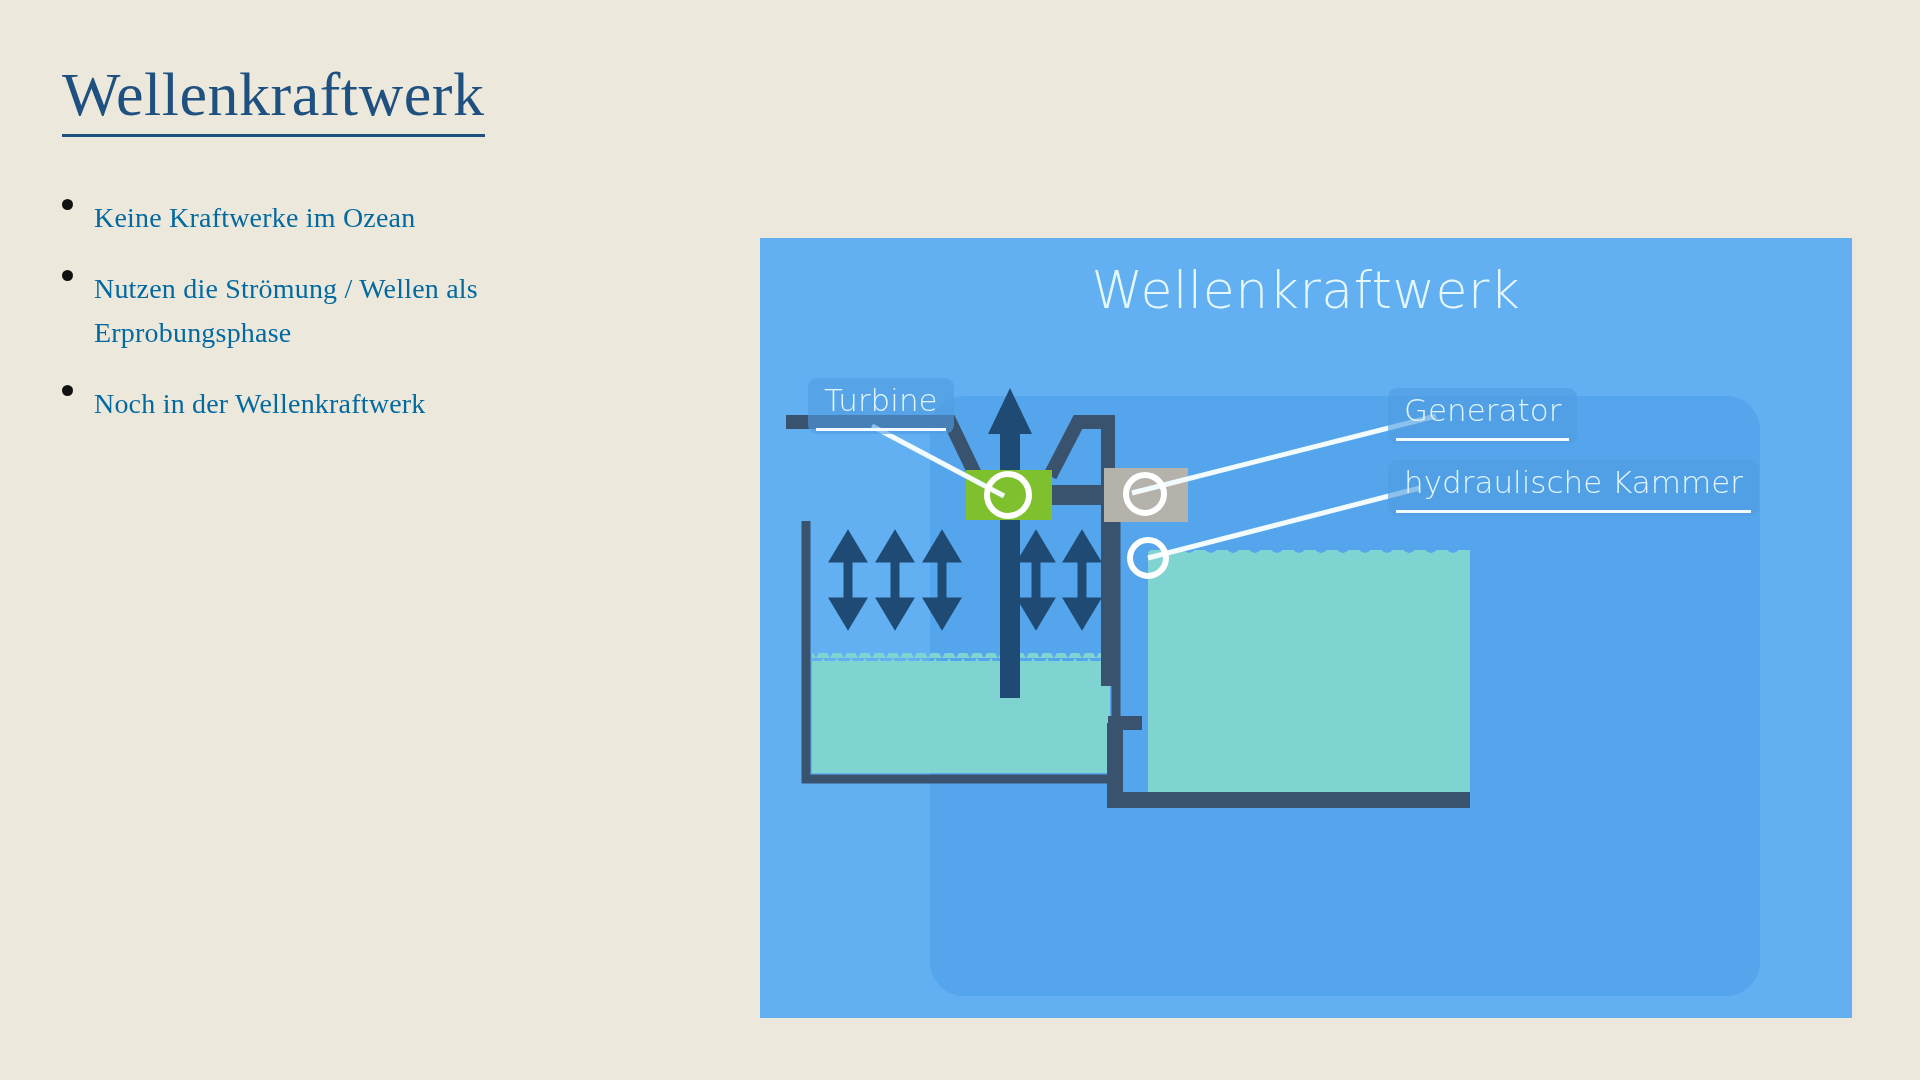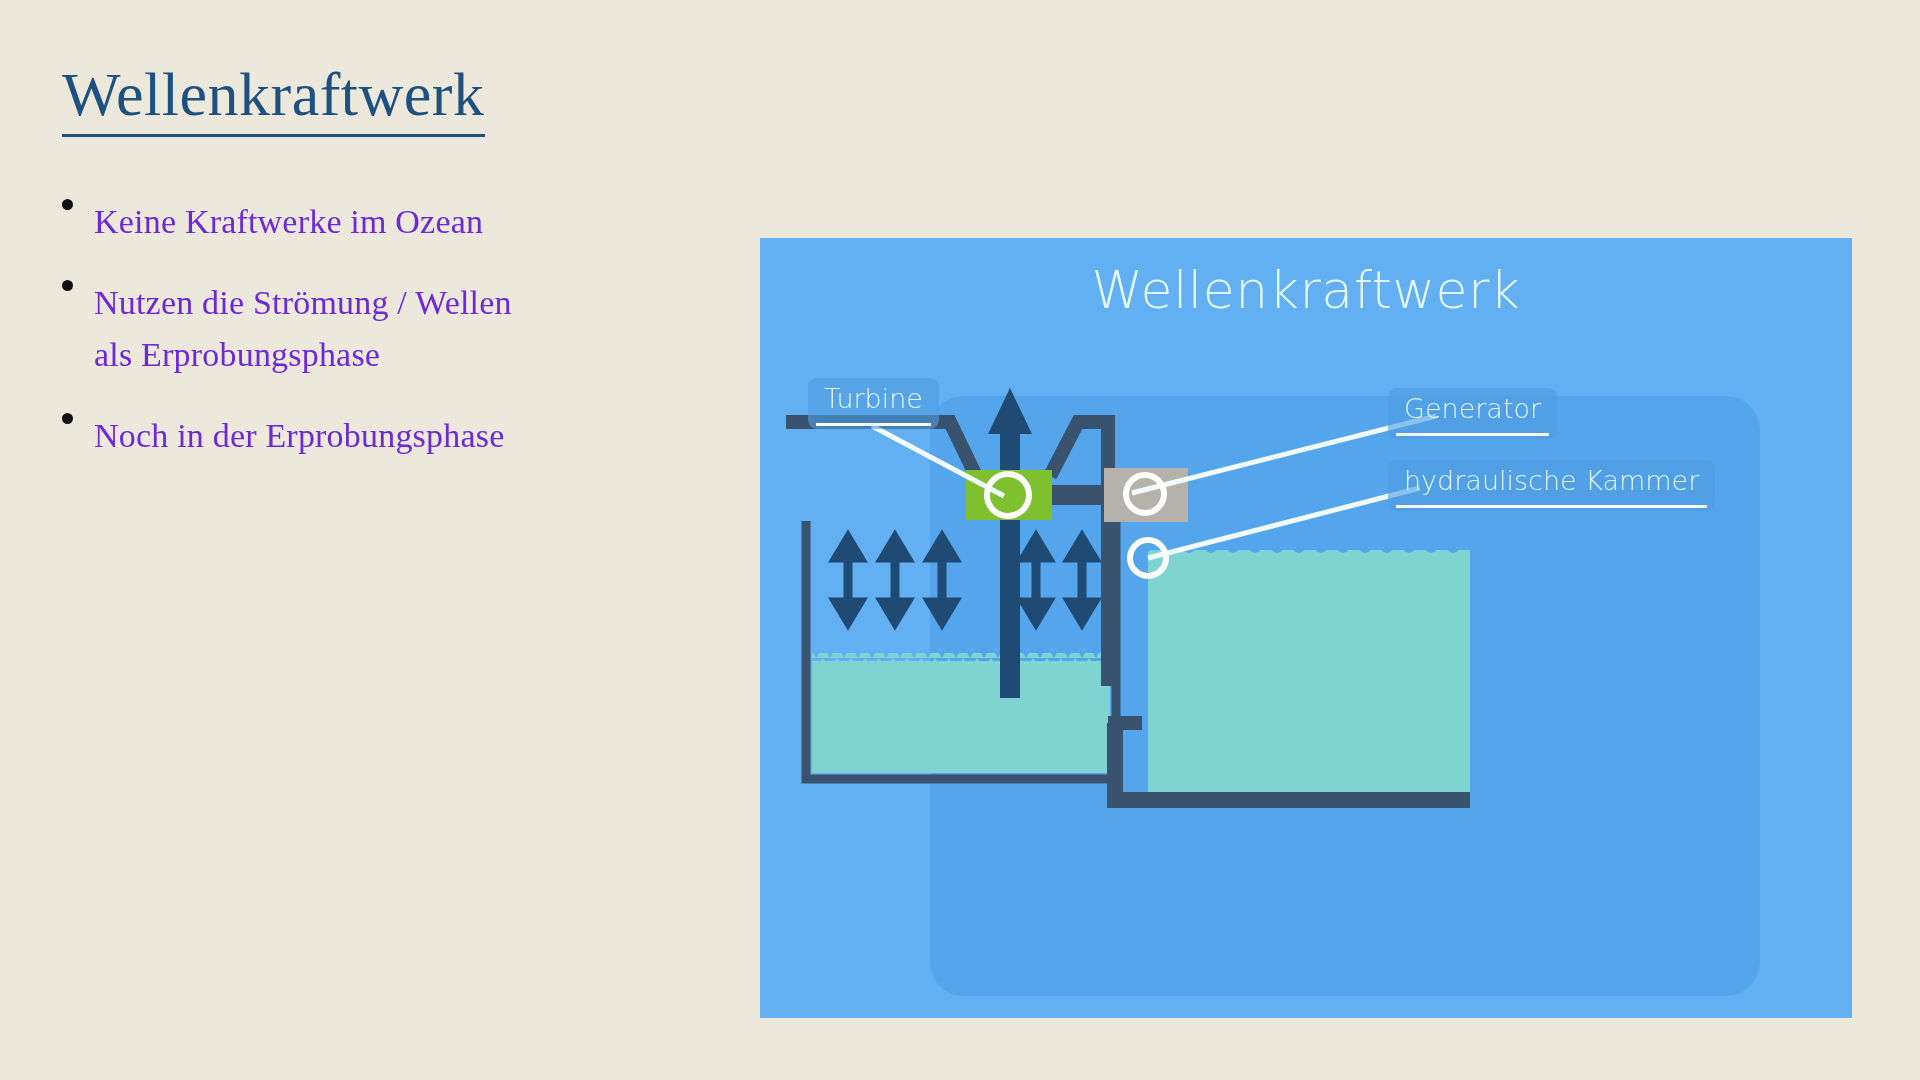--- a/index.html
+++ b/index.html
@@ -39,23 +39,23 @@
     width: 500px;
     list-style: none;
     margin: 0;
     padding: 0;
   }
   .bullet-item {
     position: relative;
     padding-left: 38px;
     margin-bottom: 28px;
     font-family: "Liberation Serif", serif;
-    font-size: 34px;
+    font-size: 28px;
     line-height: 1.55;
-    color: #6d28d9;
+    color: #0369a1;
     letter-spacing: 0.2px;
   }
   .bullet-marker {
     position: absolute;
     left: 6px;
     top: 3px;
     width: 11px;
     height: 11px;
     border-radius: 50%;
     background: #111111;
@@ -103,21 +103,21 @@
   }
 
   
   .callout {
     position: absolute;
     background: rgba(79,157,226,0.62);
     border-radius: 9px;
     padding: 5px 16px 15px 16px;
     font-family: "DejaVu Sans", sans-serif;
     font-weight: 300;
-    font-size: 27px;
+    font-size: 31px;
     color: #E2F6FB;
     white-space: nowrap;
     line-height: 1.15;
   }
   .callout::after {
     content: "";
     position: absolute;
     left: 8px;
     right: 8px;
     bottom: 3px;
@@ -137,21 +137,21 @@
   <li class="bullet-item">
     <span class="bullet-marker"></span>
     <span>Keine Kraftwerke im Ozean</span>
   </li>
   <li class="bullet-item">
     <span class="bullet-marker"></span>
     <span>Nutzen die Strömung / Wellen als Erprobungsphase</span>
   </li>
   <li class="bullet-item">
     <span class="bullet-marker"></span>
-    <span>Noch in der Erprobungsphase</span>
+    <span>Noch in der Wellenkraftwerk</span>
   </li>
 </ul>
 
 <div id="diagram-panel">
 
   <div id="diagram-inner-panel"></div>
 
   <div id="diagram-title">Wellenkraftwerk</div>
 
   <svg id="diagram-svg" viewBox="0 0 1092 780">

